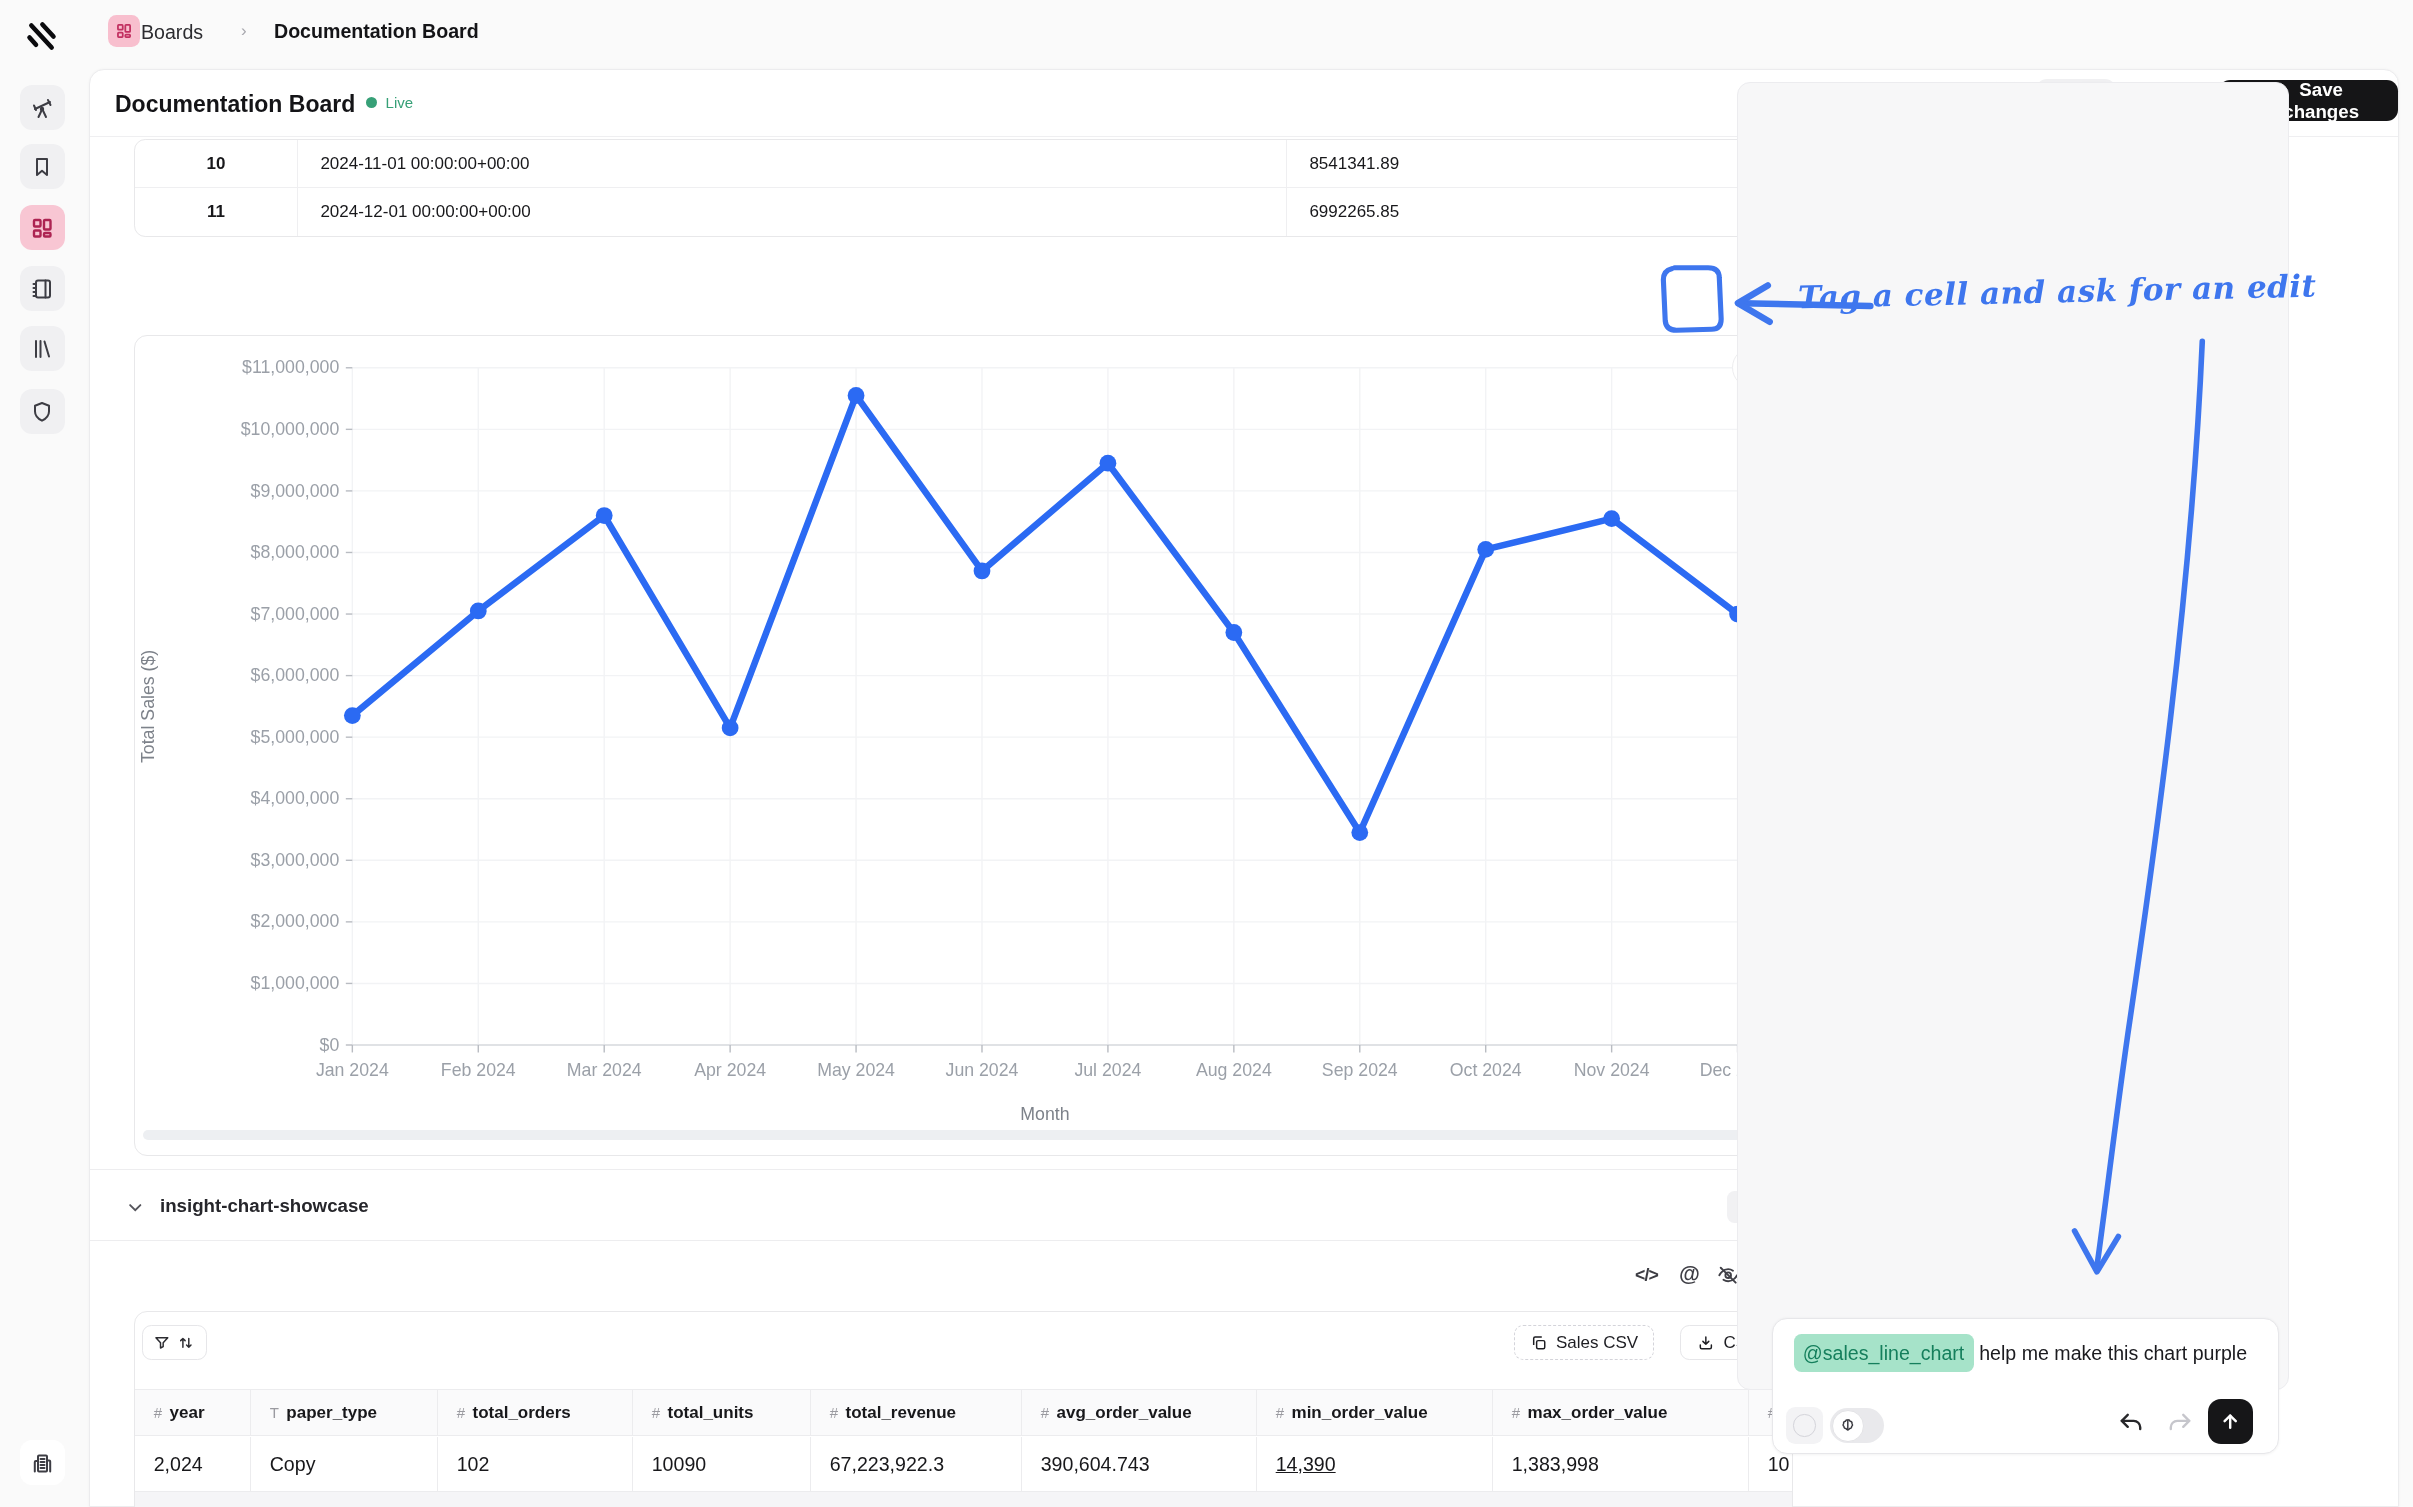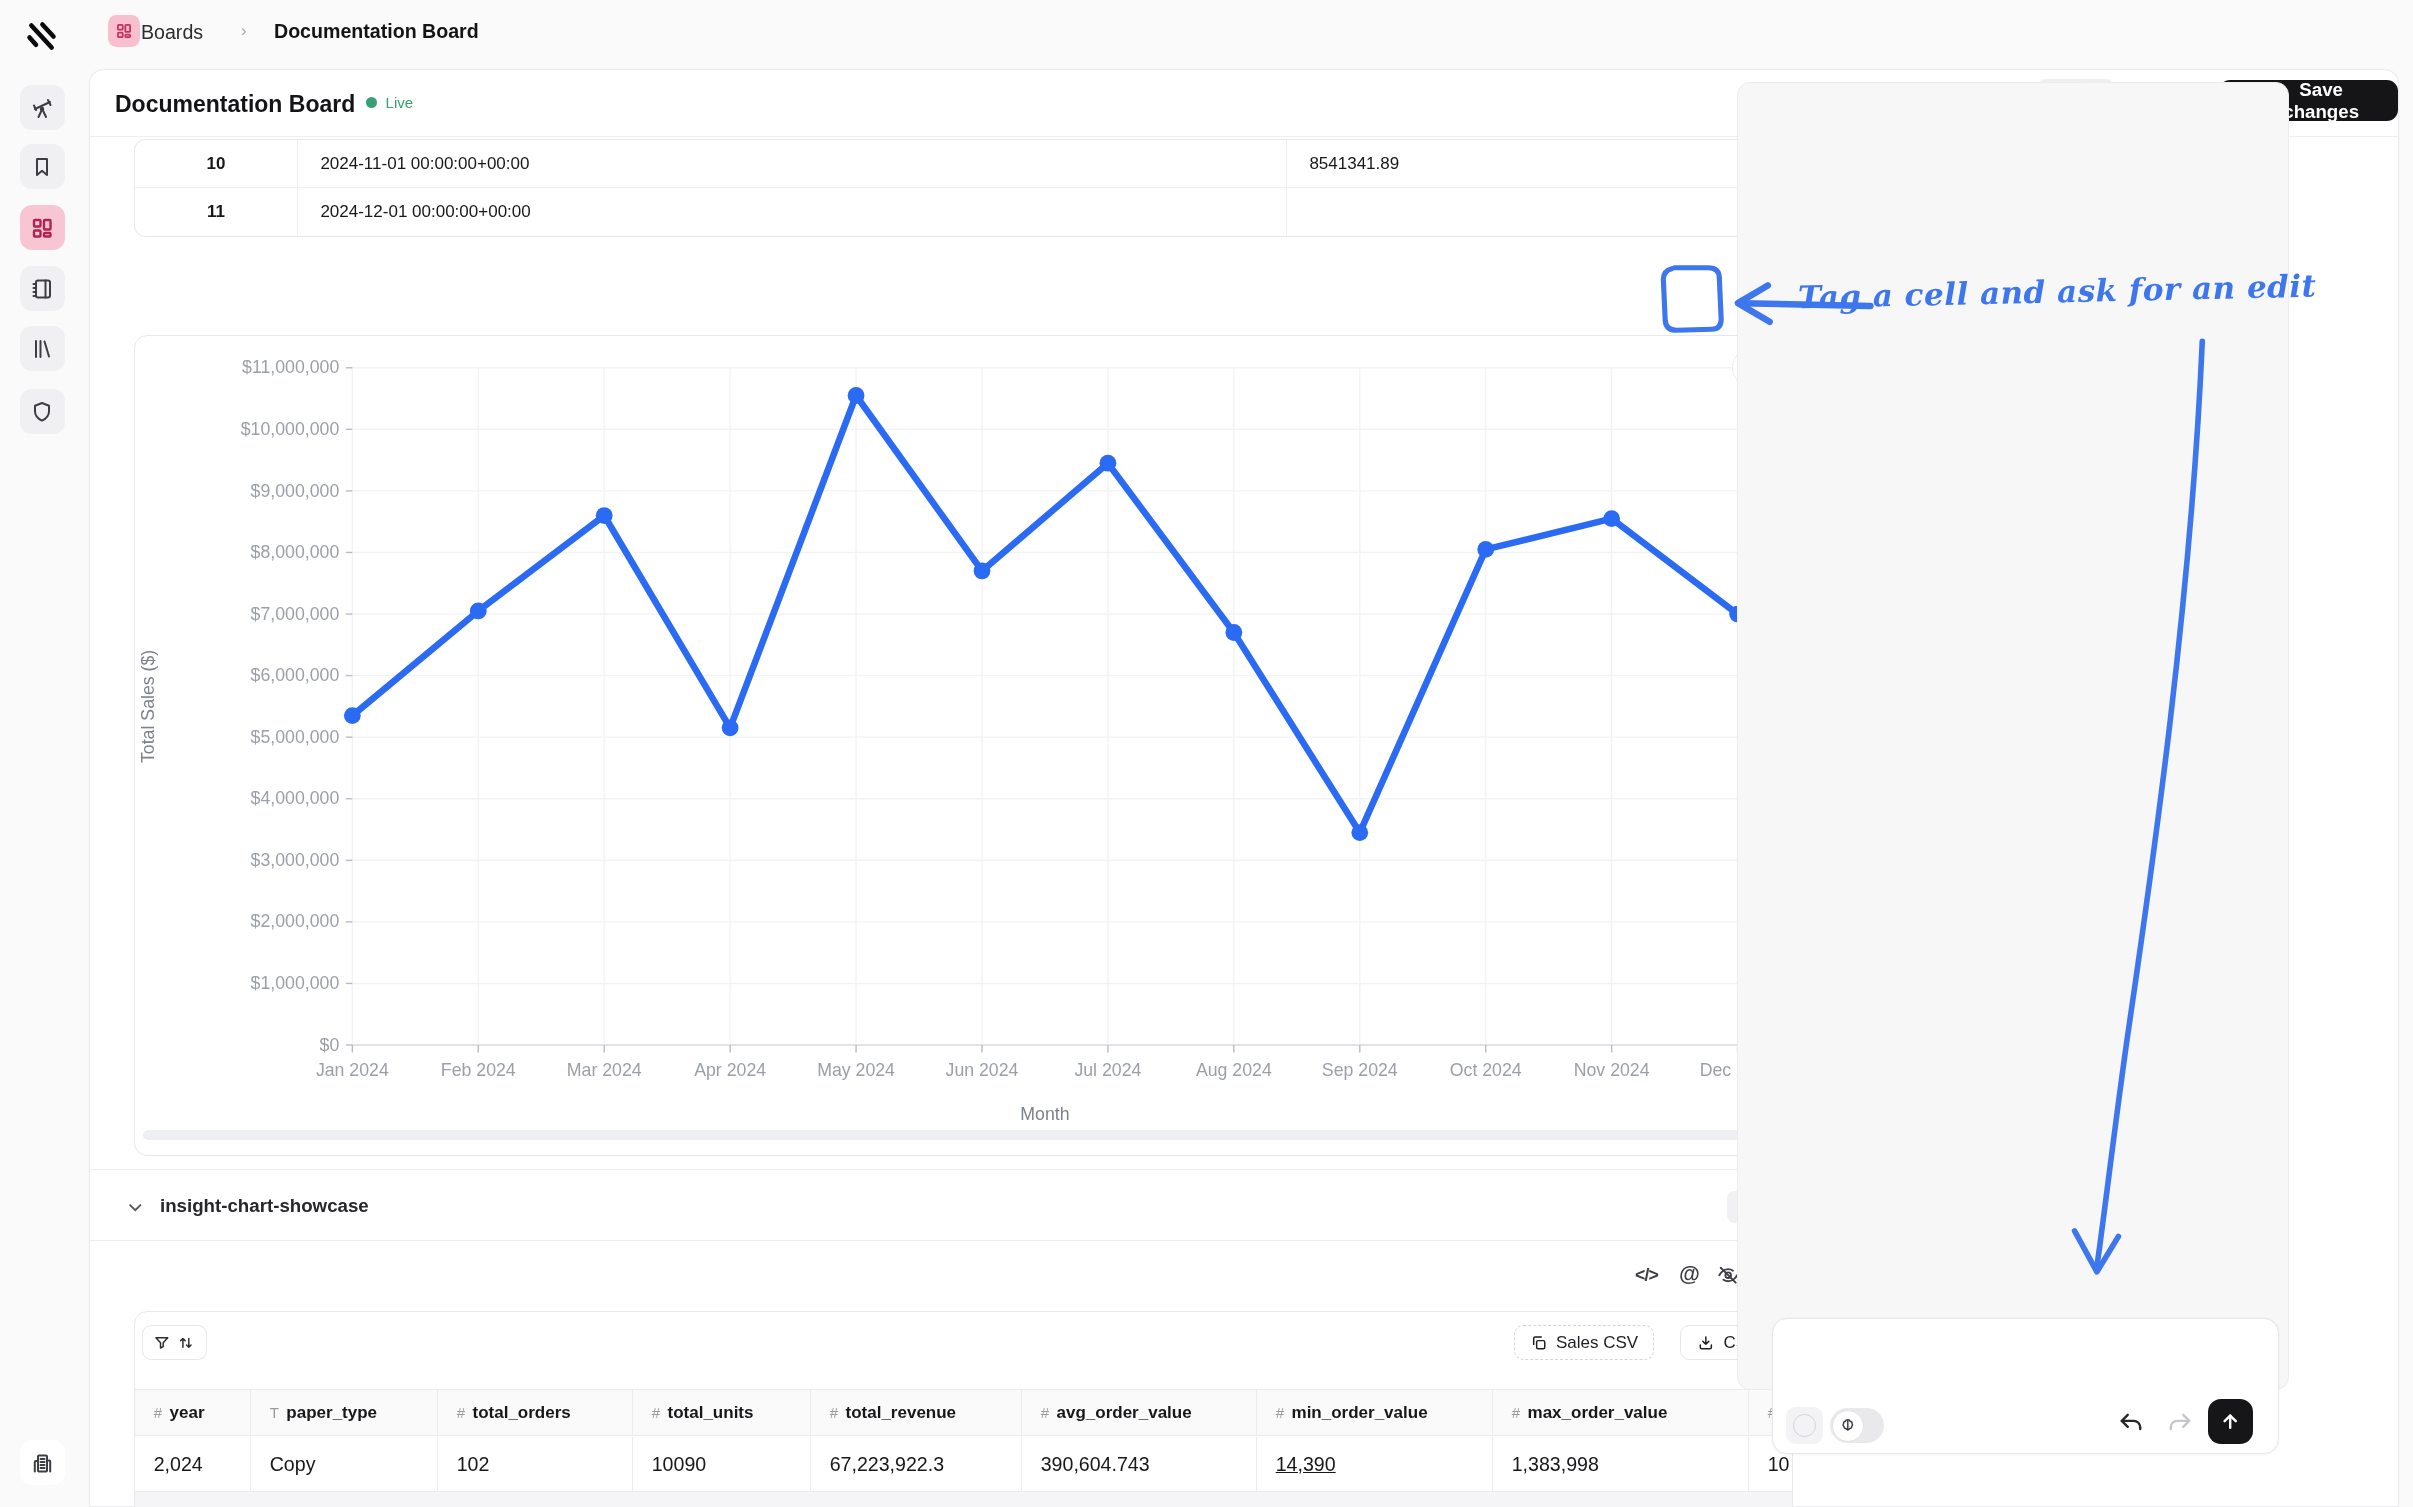--- a/index.html
+++ b/index.html
@@ -223,20 +223,21 @@
 
     <div class="top-table" id="top-table">
         <div class="tt-row">
           <div class="tt-num">10</div>
           <div class="tt-date">2024-11-01 00:00:00+00:00</div>
           <div class="tt-val">8541341.89</div>
         </div>
         <div class="tt-row">
           <div class="tt-num">11</div>
           <div class="tt-date">2024-12-01 00:00:00+00:00</div>
+          <div class="tt-val">6992265.85</div>
         </div>
       </div>
 
     <div class="chart-toolbar">
       <div style="position:absolute;left:1545px;top:7.5px" class="code-ic">&lt;/&gt;</div>
       <button class="icon-sq mention-green" style="position:absolute;left:1584px;top:0">@</button>
       <button class="icon-sq eye-blue" style="position:absolute;left:1627px;top:0">
         <svg viewBox="0 0 24 24" width="20.5" height="20.5" fill="none" stroke="currentColor" stroke-width="2">
             <path d="M2.5 12S6 5.5 12 5.5 21.5 12 21.5 12 18 18.5 12 18.5 2.5 12 2.5 12z"></path>
             <circle cx="12" cy="12" r="3"></circle>
@@ -442,20 +443,23 @@
           <div class="bt-cell" style="width: 56px; flex: 0 0 56px;">10</div>
         </div>
       <div class="bt-strip"></div>
     </div>
 
   </div>
 
   <div class="right-panel">
     <div class="hand-note">Tag a cell and ask for an edit</div>
     <div class="chat-card">
+      <div class="chat-text">
+        <span class="tag-pill">@sales_line_chart</span><span>help me make this chart purple</span>
+      </div>
       <div class="ghost-btn">
           <i></i>
         </div>
       <div class="brain-toggle">
         <div class="brain-knob">
           <svg viewBox="0 0 24 24" width="19.6" height="19.6" fill="none" stroke="currentColor" stroke-width="1.8" stroke-linejoin="round">
             <path d="M12 4.5c-1.6 0-2.7.9-2.9 2-1.6.1-2.6 1.4-2.2 2.9-1 .9-.9 2.6.4 3.3-.2 1.6 1 2.8 2.6 2.6.4 1.3 1.9 1.9 3.1 1.2"></path>
             <path d="M12 4.5c1.6 0 2.7.9 2.9 2 1.6.1 2.6 1.4 2.2 2.9 1 .9.9 2.6-.4 3.3.2 1.6-1 2.8-2.6 2.6-.4 1.3-1.9 1.9-3.1 1.2"></path>
             <line x1="12" y1="4.5" x2="12" y2="16.8"></line>
           </svg>

